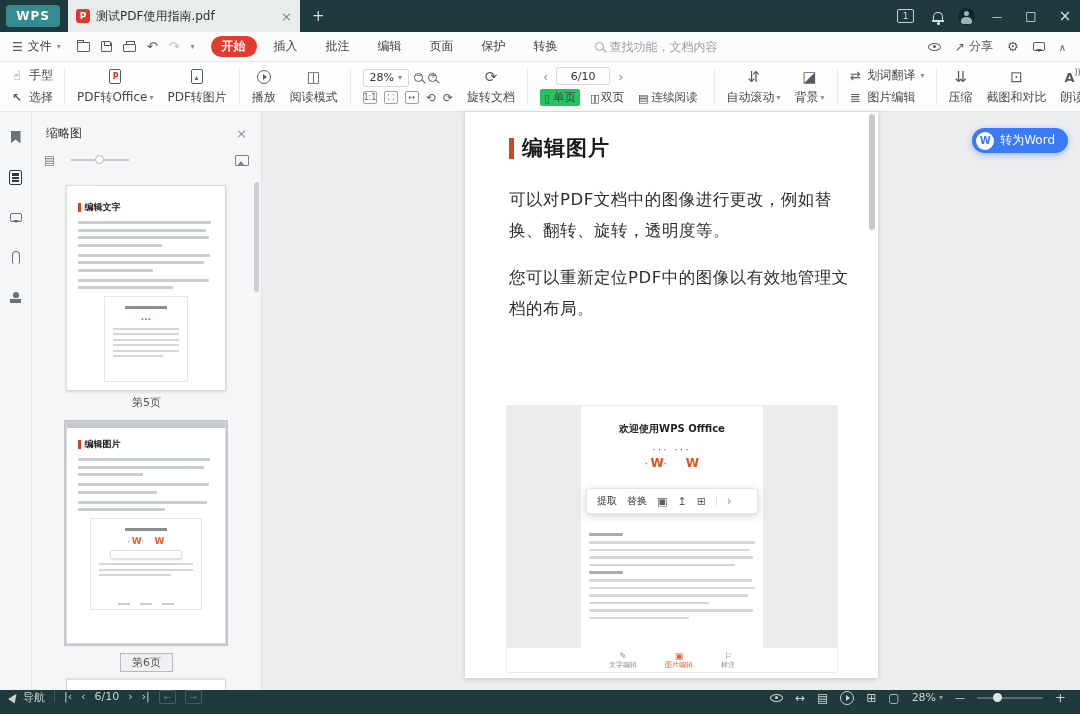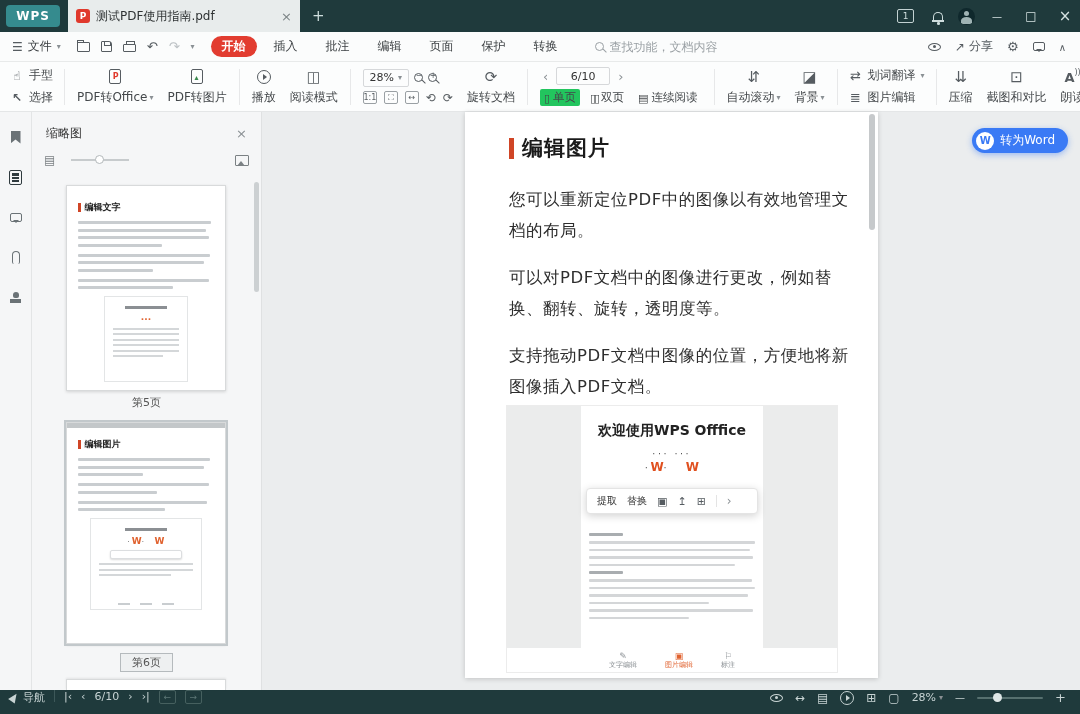--- a/index.html
+++ b/index.html
@@ -168,21 +168,21 @@
   .doc{flex:1;background:var(--docbg);position:relative;min-width:0;}
   .page{position:absolute;left:203px;top:0;width:413px;height:566px;background:#fff;box-shadow:0 1px 5px rgba(0,0,0,.18);padding:22px 28px 0 44px;}
   .hrow{display:flex;align-items:center;gap:8px;margin-bottom:22px;}
   .hbarr{width:5px;height:21px;background:var(--hbar);flex:none;}
   .page h1{font-size:21px;font-weight:bold;color:#1a1a1a;letter-spacing:1px;}
   .page p{font-size:16.5px;line-height:31px;color:#2e2e2e;letter-spacing:.5px;margin-bottom:16px;width:342px;}
   .embed{position:absolute;left:42px;top:294px;width:330px;height:266px;background:#fff;box-shadow:0 0 0 1px #ececec;}
   .eside{position:absolute;top:0;bottom:24px;width:74px;background:#ebecec;}
   .eside.l{left:0;} .eside.r{right:0;}
   .ecenter{position:absolute;left:74px;right:74px;top:0;bottom:24px;background:#fff;text-align:center;}
-  .etitle{margin-top:16px;font-size:14px;font-weight:bold;color:#222;white-space:nowrap;}
+  .etitle{margin-top:16px;font-size:10px;font-weight:bold;color:#222;white-space:nowrap;}
   .elogo{margin-top:8px;line-height:13px;font-size:8px;color:#333;letter-spacing:3px;}
   .elogo .wo{color:#e0501f;font-weight:bold;font-size:12px;letter-spacing:0;}
   .epopup{position:absolute;top:82px;left:50%;transform:translateX(-50%);width:172px;height:26px;background:#fff;border:1px solid #e4e4e4;border-radius:4px;box-shadow:0 2px 8px rgba(0,0,0,.18);display:flex;align-items:center;gap:10px;padding:0 10px;font-size:10px;color:#333;z-index:2;white-space:nowrap;}
   .epopup .esep{width:1px;height:12px;background:#e4e4e4;}
   .g-crop::before{content:"▣";font-size:11px;color:#565c61;}
   .g-upl::before{content:"↥";font-size:11px;color:#565c61;}
   .g-grid::before{content:"⊞";font-size:11px;color:#565c61;}
   .g-chevr::before{content:"›";font-size:12px;color:#8a9094;}
   .ebody{position:absolute;top:122px;left:8px;right:8px;text-align:left;}
   .ebody i{display:block;height:2.5px;background:#d4d6d8;margin:5px 0;border-radius:1px;}
@@ -541,23 +541,22 @@
       <div class="th7"></div>
       <div class="pscroll"></div>
     </div>
 
     <div class="doc">
       <div class="page">
         <div class="hrow">
           <span class="hbarr"></span>
           <h1>编辑图片</h1>
         </div>
+        <p>可以对PDF文档中的图像进行更改，例如替换、翻转、旋转，透明度等。</p>
         <p>您可以重新定位PDF中的图像以有效地管理文档的布局。</p>
-        <p>可以对PDF文档中的图像进行更改，例如替换、翻转、旋转，透明度等。</p>
-        <p>支持拖动PDF文档中图像的位置，方便地将新图像插入PDF文档。</p>
 
         <div class="embed">
           <div class="eside l"></div>
             <div class="eside r"></div>
           <div class="ecenter">
             <div class="etitle">欢迎使用WPS Offfice</div>
             <div class="elogo">
               ···&nbsp;···<br>
               ·<span class="wo">W</span>·&nbsp;&nbsp;&nbsp;<span class="wo">W</span>
             </div>

